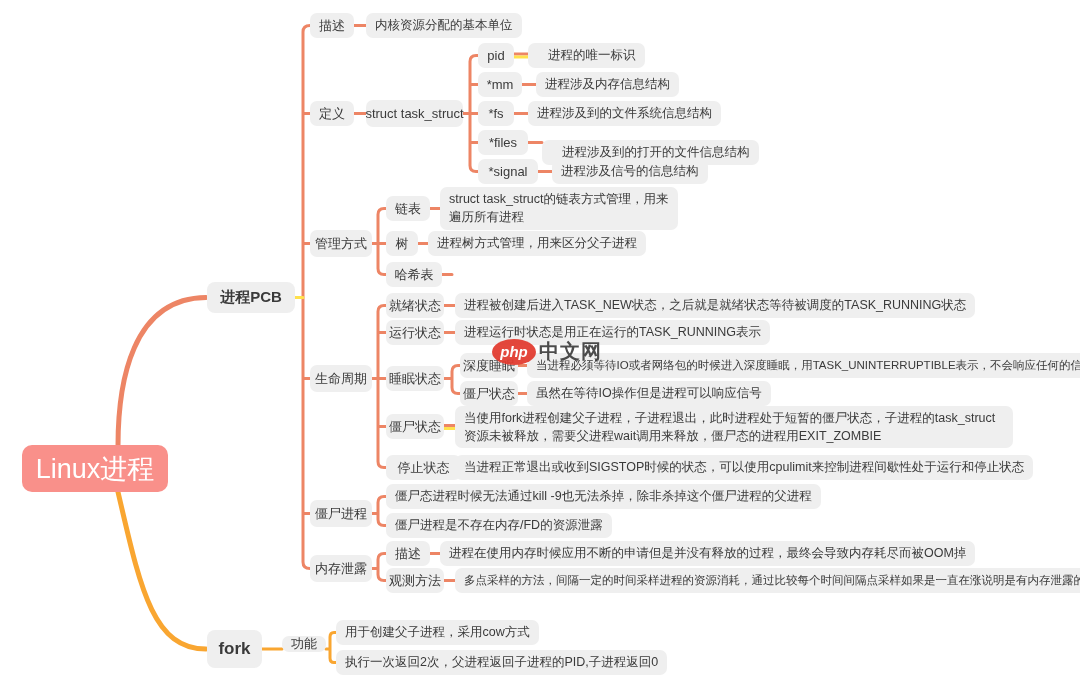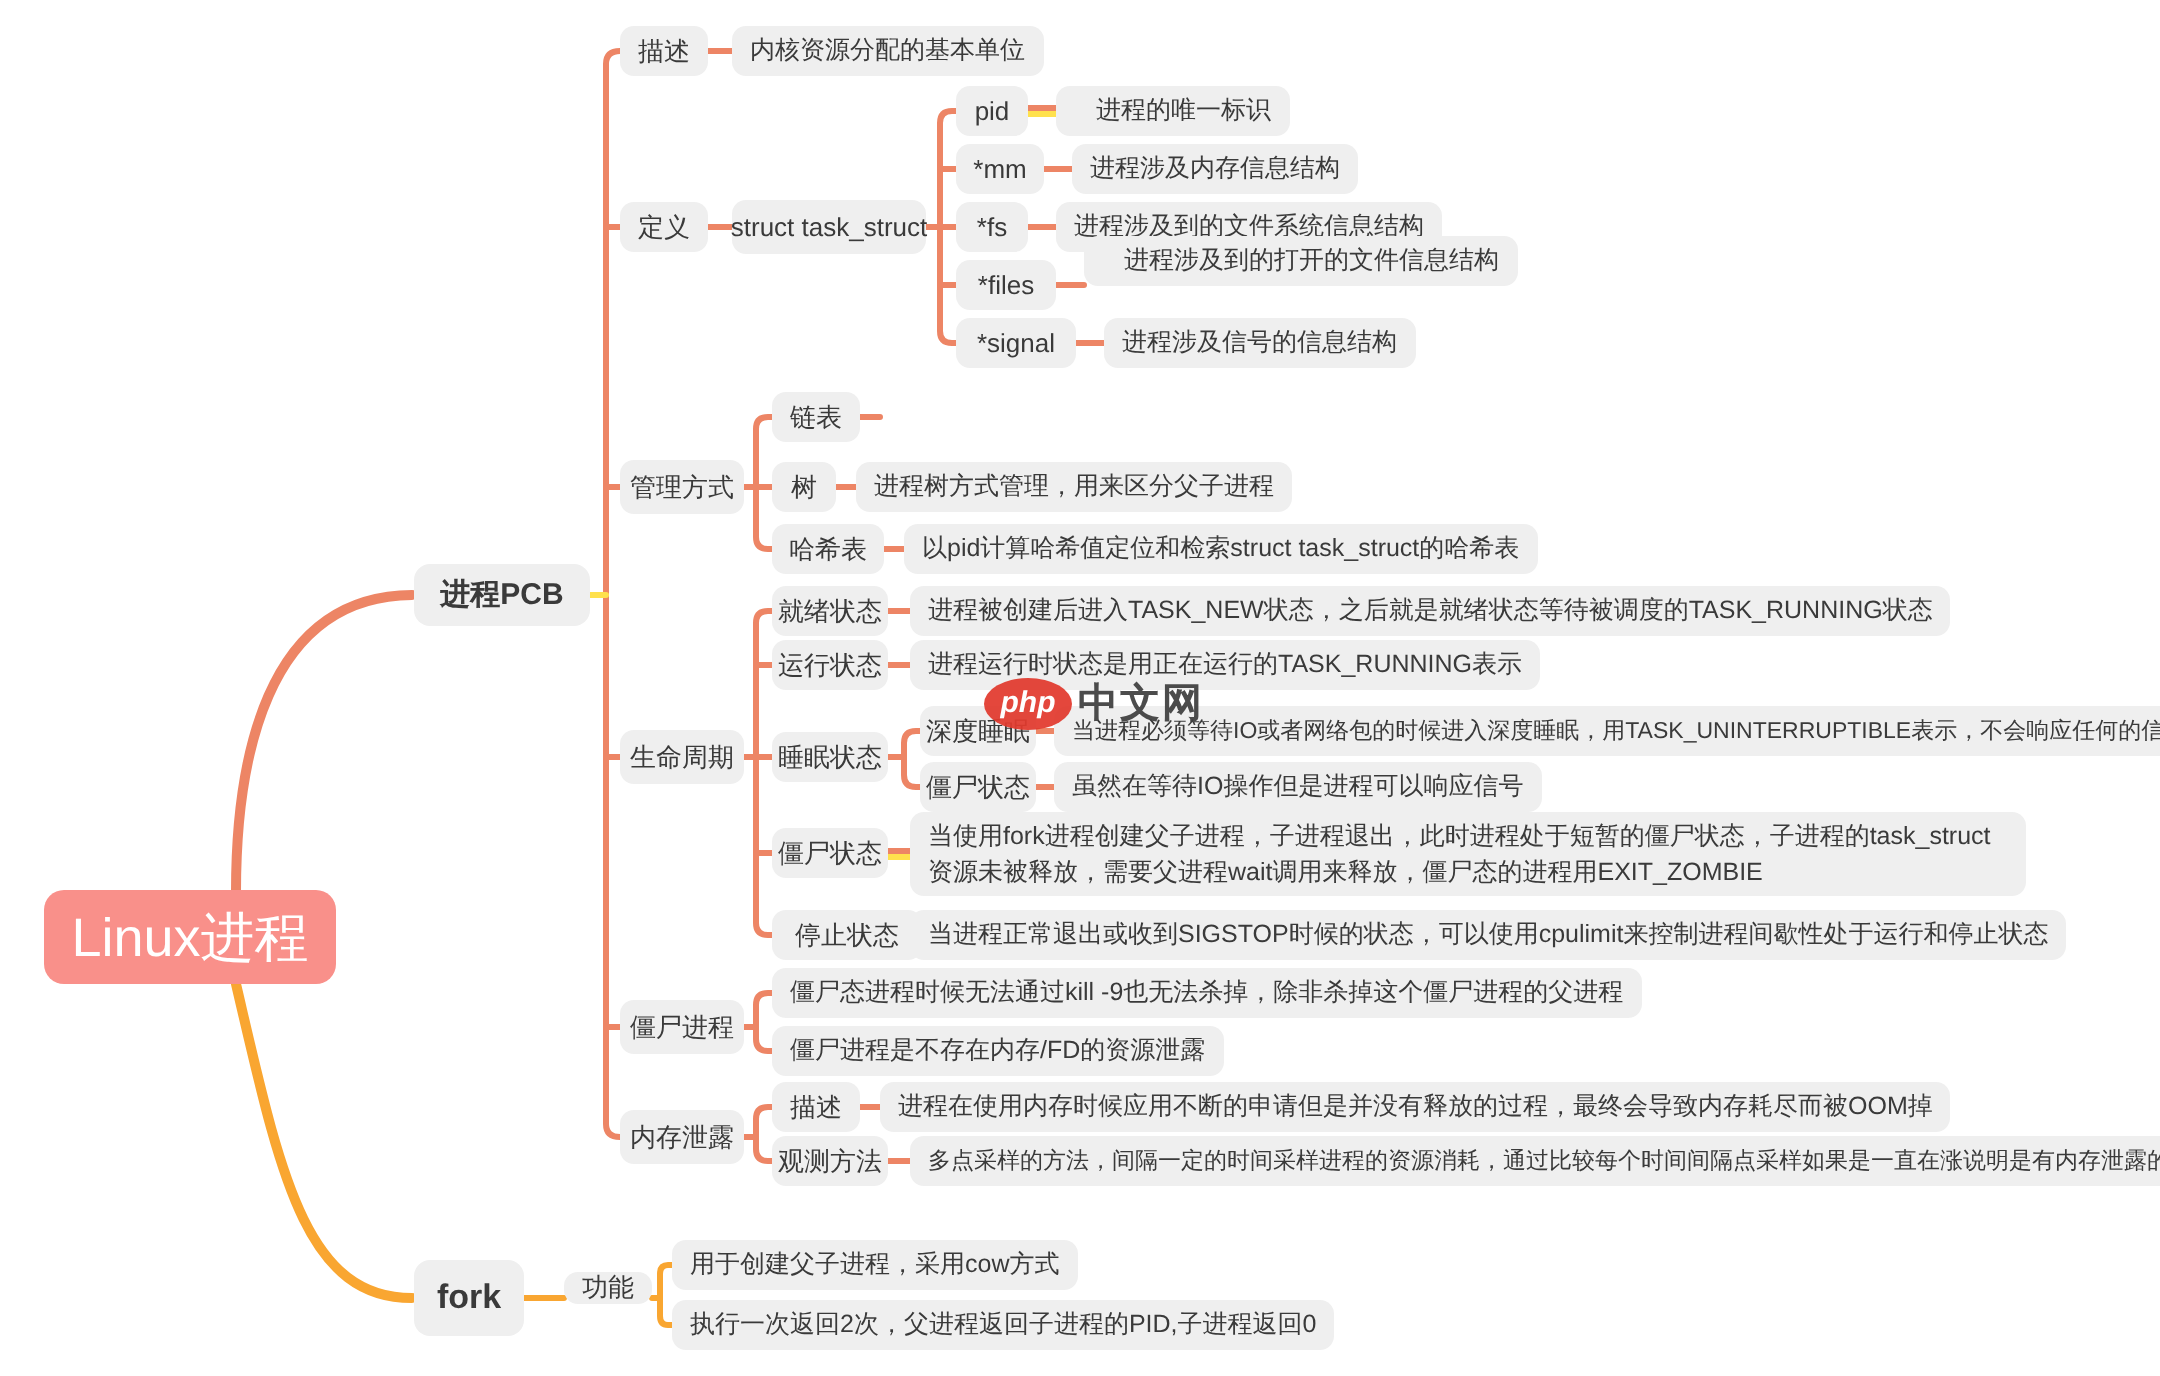--- a/index.html
+++ b/index.html
@@ -81,30 +81,30 @@
   <div class="box lbl" style="left:310px;top:101px;width:44px;height:25px;">定义</div>
   <div class="box lbl" style="left:366px;top:100px;width:97px;height:27px;">struct task_struct</div>
 
   <div class="box lbl" style="left:478px;top:43px;width:36px;height:25px;">pid</div>
   <div class="box leaf" style="left:528px;top:43px;padding-left:20px;">进程的唯一标识</div>
   <div class="box lbl" style="left:478px;top:72px;width:44px;height:25px;">*mm</div>
   <div class="box leaf" style="left:536px;top:72px;">进程涉及内存信息结构</div>
   <div class="box lbl" style="left:478px;top:101px;width:36px;height:25px;">*fs</div>
   <div class="box leaf" style="left:528px;top:101px;">进程涉及到的文件系统信息结构</div>
   <div class="box lbl" style="left:478px;top:130px;width:50px;height:25px;">*files</div>
-  <div class="box leaf" style="left:542px;top:118px;padding-left:20px;">进程涉及到的打开的文件信息结构</div>
+  <div class="box leaf" style="left:542px;top:140px;padding-left:20px;">进程涉及到的打开的文件信息结构</div>
   <div class="box lbl" style="left:478px;top:159px;width:60px;height:25px;">*signal</div>
   <div class="box leaf" style="left:552px;top:159px;">进程涉及信号的信息结构</div>
 
   <div class="box lbl" style="left:310px;top:230px;width:62px;height:27px;">管理方式</div>
   <div class="box lbl" style="left:386px;top:196px;width:44px;height:25px;">链表</div>
+  <div class="box multi" style="left:440px;top:187px;width:238px;height:43px;">struct task_struct的链表方式管理，用来遍历所有进程</div>
   <div class="box lbl" style="left:386px;top:231px;width:32px;height:25px;">树</div>
   <div class="box leaf" style="left:428px;top:231px;">进程树方式管理，用来区分父子进程</div>
   <div class="box lbl" style="left:386px;top:262px;width:56px;height:25px;">哈希表</div>
-  <div class="box leaf" style="left:452px;top:262px;">以pid计算哈希值定位和检索struct task_struct的哈希表</div>
 
   <div class="box lbl" style="left:310px;top:365px;width:62px;height:27px;">生命周期</div>
   <div class="box lbl" style="left:386px;top:293px;width:58px;height:25px;">就绪状态</div>
   <div class="box leaf" style="left:455px;top:293px;">进程被创建后进入TASK_NEW状态，之后就是就绪状态等待被调度的TASK_RUNNING状态</div>
   <div class="box lbl" style="left:386px;top:320px;width:58px;height:25px;">运行状态</div>
   <div class="box leaf" style="left:455px;top:320px;">进程运行时状态是用正在运行的TASK_RUNNING表示</div>
   <div class="box lbl" style="left:386px;top:366px;width:58px;height:25px;">睡眠状态</div>
   <div class="box lbl" style="left:460px;top:353px;width:58px;height:25px;">深度睡眠</div>
   <div class="box leaf small" style="left:527px;top:353px;">当进程必须等待IO或者网络包的时候进入深度睡眠，用TASK_UNINTERRUPTIBLE表示，不会响应任何的信号</div>
   <div class="box lbl" style="left:460px;top:381px;width:58px;height:25px;">僵尸状态</div>

